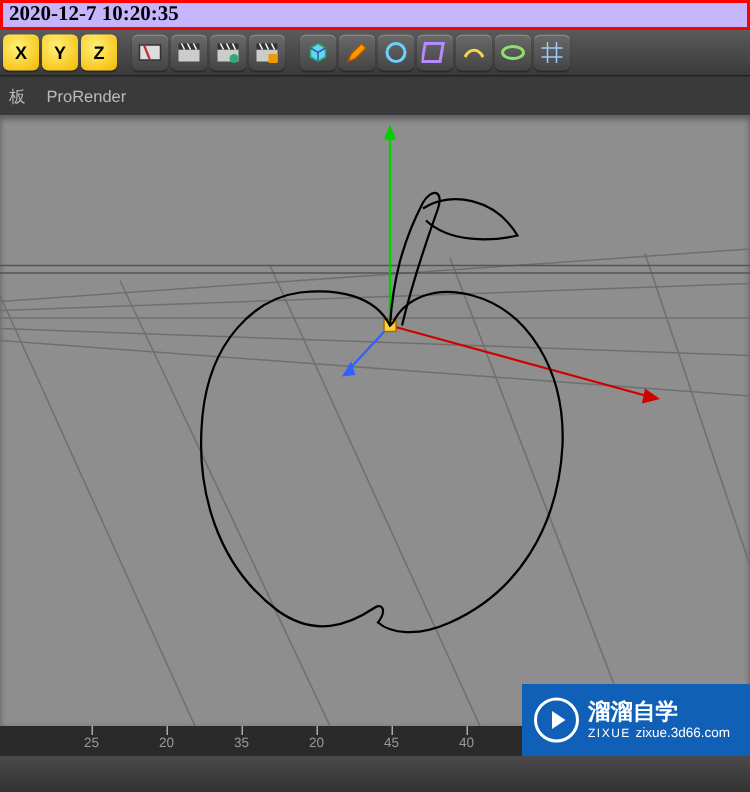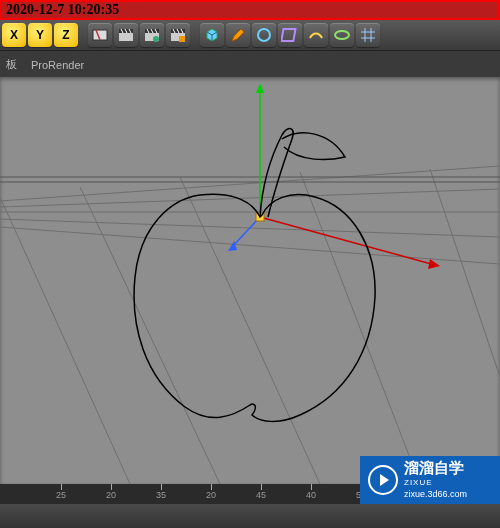--- a/index.html
+++ b/index.html
@@ -1,29 +1,29 @@
 <!DOCTYPE html>
 <html><head>
 <meta charset="utf-8">
 <style>
   html,body{margin:0;padding:0;width:500px;height:528px;background:#2e2e2e;font-family:Arial,sans-serif;font-size:11px;color:#ccc;overflow:hidden;}
-  .timestamp-bar{position:absolute;top:0;left:0;width:100%;height:20px;background:#b91c1c;border:2px solid #f00;box-sizing:border-box;z-index:200;color:#000;font-family:"Times New Roman",serif;font-size:14px;font-weight:bold;padding-left:4px;line-height:16px;}
+  .timestamp-bar{position:absolute;top:0;left:0;width:100%;height:20px;background:#c4b5fd;border:2px solid #f00;box-sizing:border-box;z-index:200;color:#000;font-family:"Times New Roman",serif;font-size:14px;font-weight:bold;padding-left:4px;line-height:16px;}
   .toolbar{position:absolute;top:20px;left:0;width:100%;height:30px;background:linear-gradient(#5a5a5a,#3a3a3a);display:flex;align-items:center;gap:2px;padding-left:2px;overflow:hidden;}
   .tbgroup{display:flex;gap:2px;margin-right:8px;}
   .tbtn{width:24px;height:24px;background:linear-gradient(#6a6a6a,#444);border-radius:4px;display:flex;align-items:center;justify-content:center;font-size:12px;font-weight:bold;color:#000;box-shadow:inset 0 1px 0 rgba(255,255,255,.2),0 1px 1px rgba(0,0,0,.4);flex-shrink:0;}
   .tbtn svg{width:18px;height:18px;}
   .menubar{position:absolute;top:50px;left:0;width:100%;height:27px;background:#3a3a3a;display:flex;align-items:center;gap:14px;padding-left:6px;border-top:1px solid #222;border-bottom:1px solid #222;}
   .menubar span{color:#bbb;}
   .viewport{position:absolute;top:77px;left:0;width:100%;height:407px;background:#8e8e8e;overflow:hidden;box-shadow:inset 0 2px 4px rgba(0,0,0,.4);}
   .viewport svg{position:absolute;top:0;left:0;}
   .timeline{position:absolute;top:484px;left:0;width:100%;height:20px;background:#2a2a2a;display:flex;color:#999;font-size:9px;overflow:hidden;padding-left:16px;}
   .timeline .seg{width:50px;height:100%;position:relative;text-align:center;border-top:6px solid transparent;box-sizing:border-box;flex-shrink:0;}
   .timeline .tick{position:absolute;top:-6px;left:50%;width:1px;height:6px;background:#aaa;}
   .bottombar{position:absolute;top:504px;left:0;width:100%;height:24px;background:linear-gradient(#4a4a4a,#333);}
-  .watermark{position:absolute;right:0;bottom:24px;width:140px;height:48px;background:#1160b8;display:flex;align-items:center;gap:6px;padding:0 8px;box-sizing:border-box;z-index:100;color:#fff;}
+  .watermark{position:absolute;right:0;bottom:24px;width:152px;height:48px;background:#1160b8;display:flex;align-items:center;gap:6px;padding:0 8px;box-sizing:border-box;z-index:100;color:#fff;}
   .watermark .play{width:26px;height:26px;border:2px solid #fff;border-radius:50%;display:flex;align-items:center;justify-content:center;flex-shrink:0;}
   .watermark .play::after{content:"";border-left:9px solid #fff;border-top:6px solid transparent;border-bottom:6px solid transparent;margin-left:2px;}
   .watermark .t1{font-size:15px;font-weight:bold;line-height:1;}
   .watermark .t2{font-size:8px;letter-spacing:1px;line-height:1.2;}
   .watermark .cn{font-size:9px;line-height:1.2;}
 </style>
 </head>
 <body>
 
 <div class="timestamp-bar">

